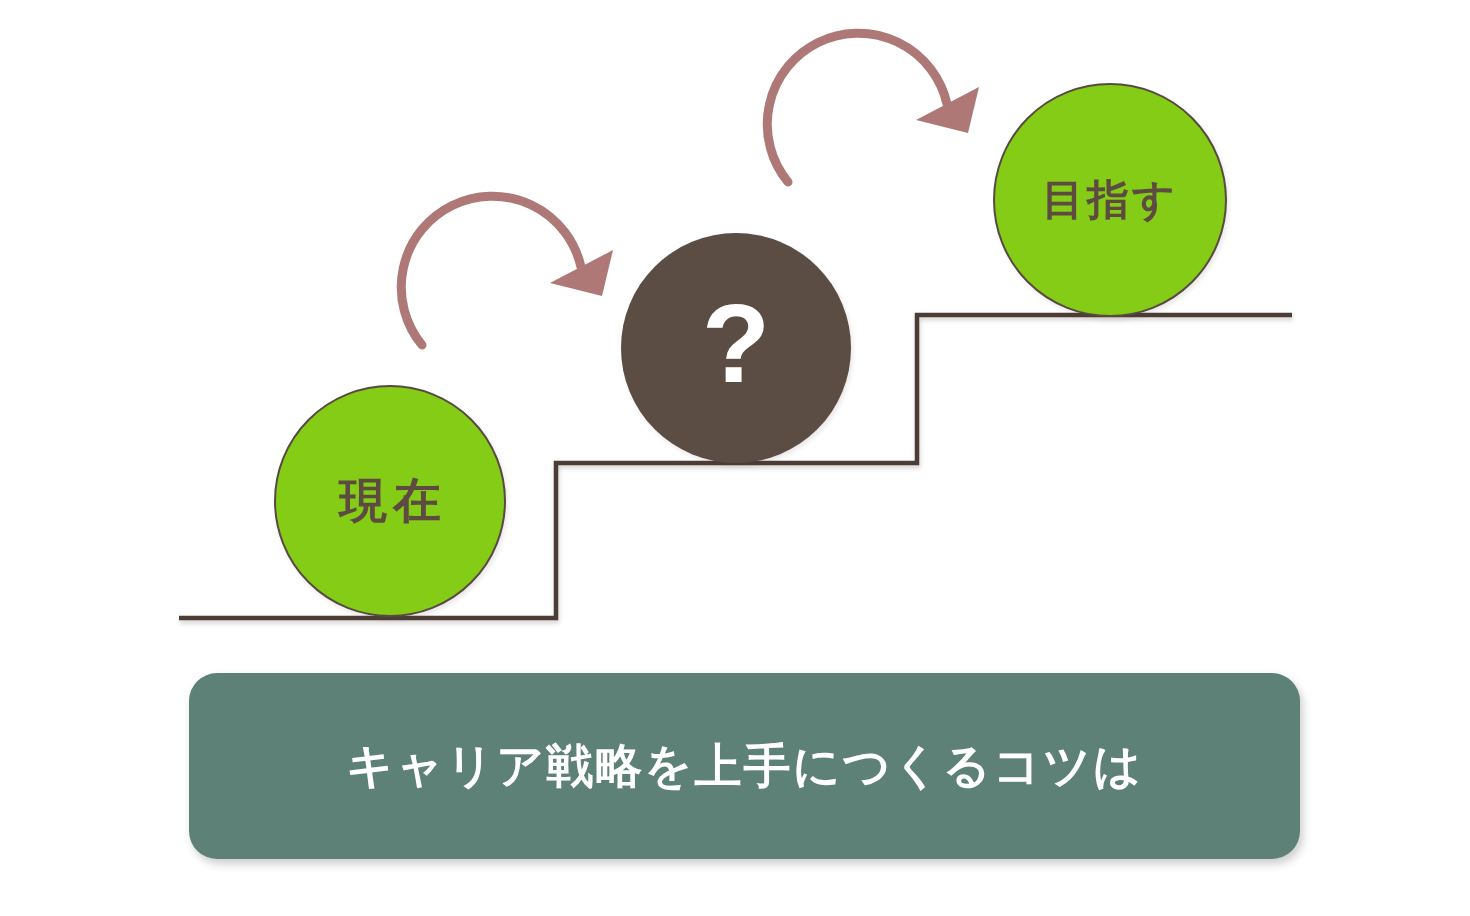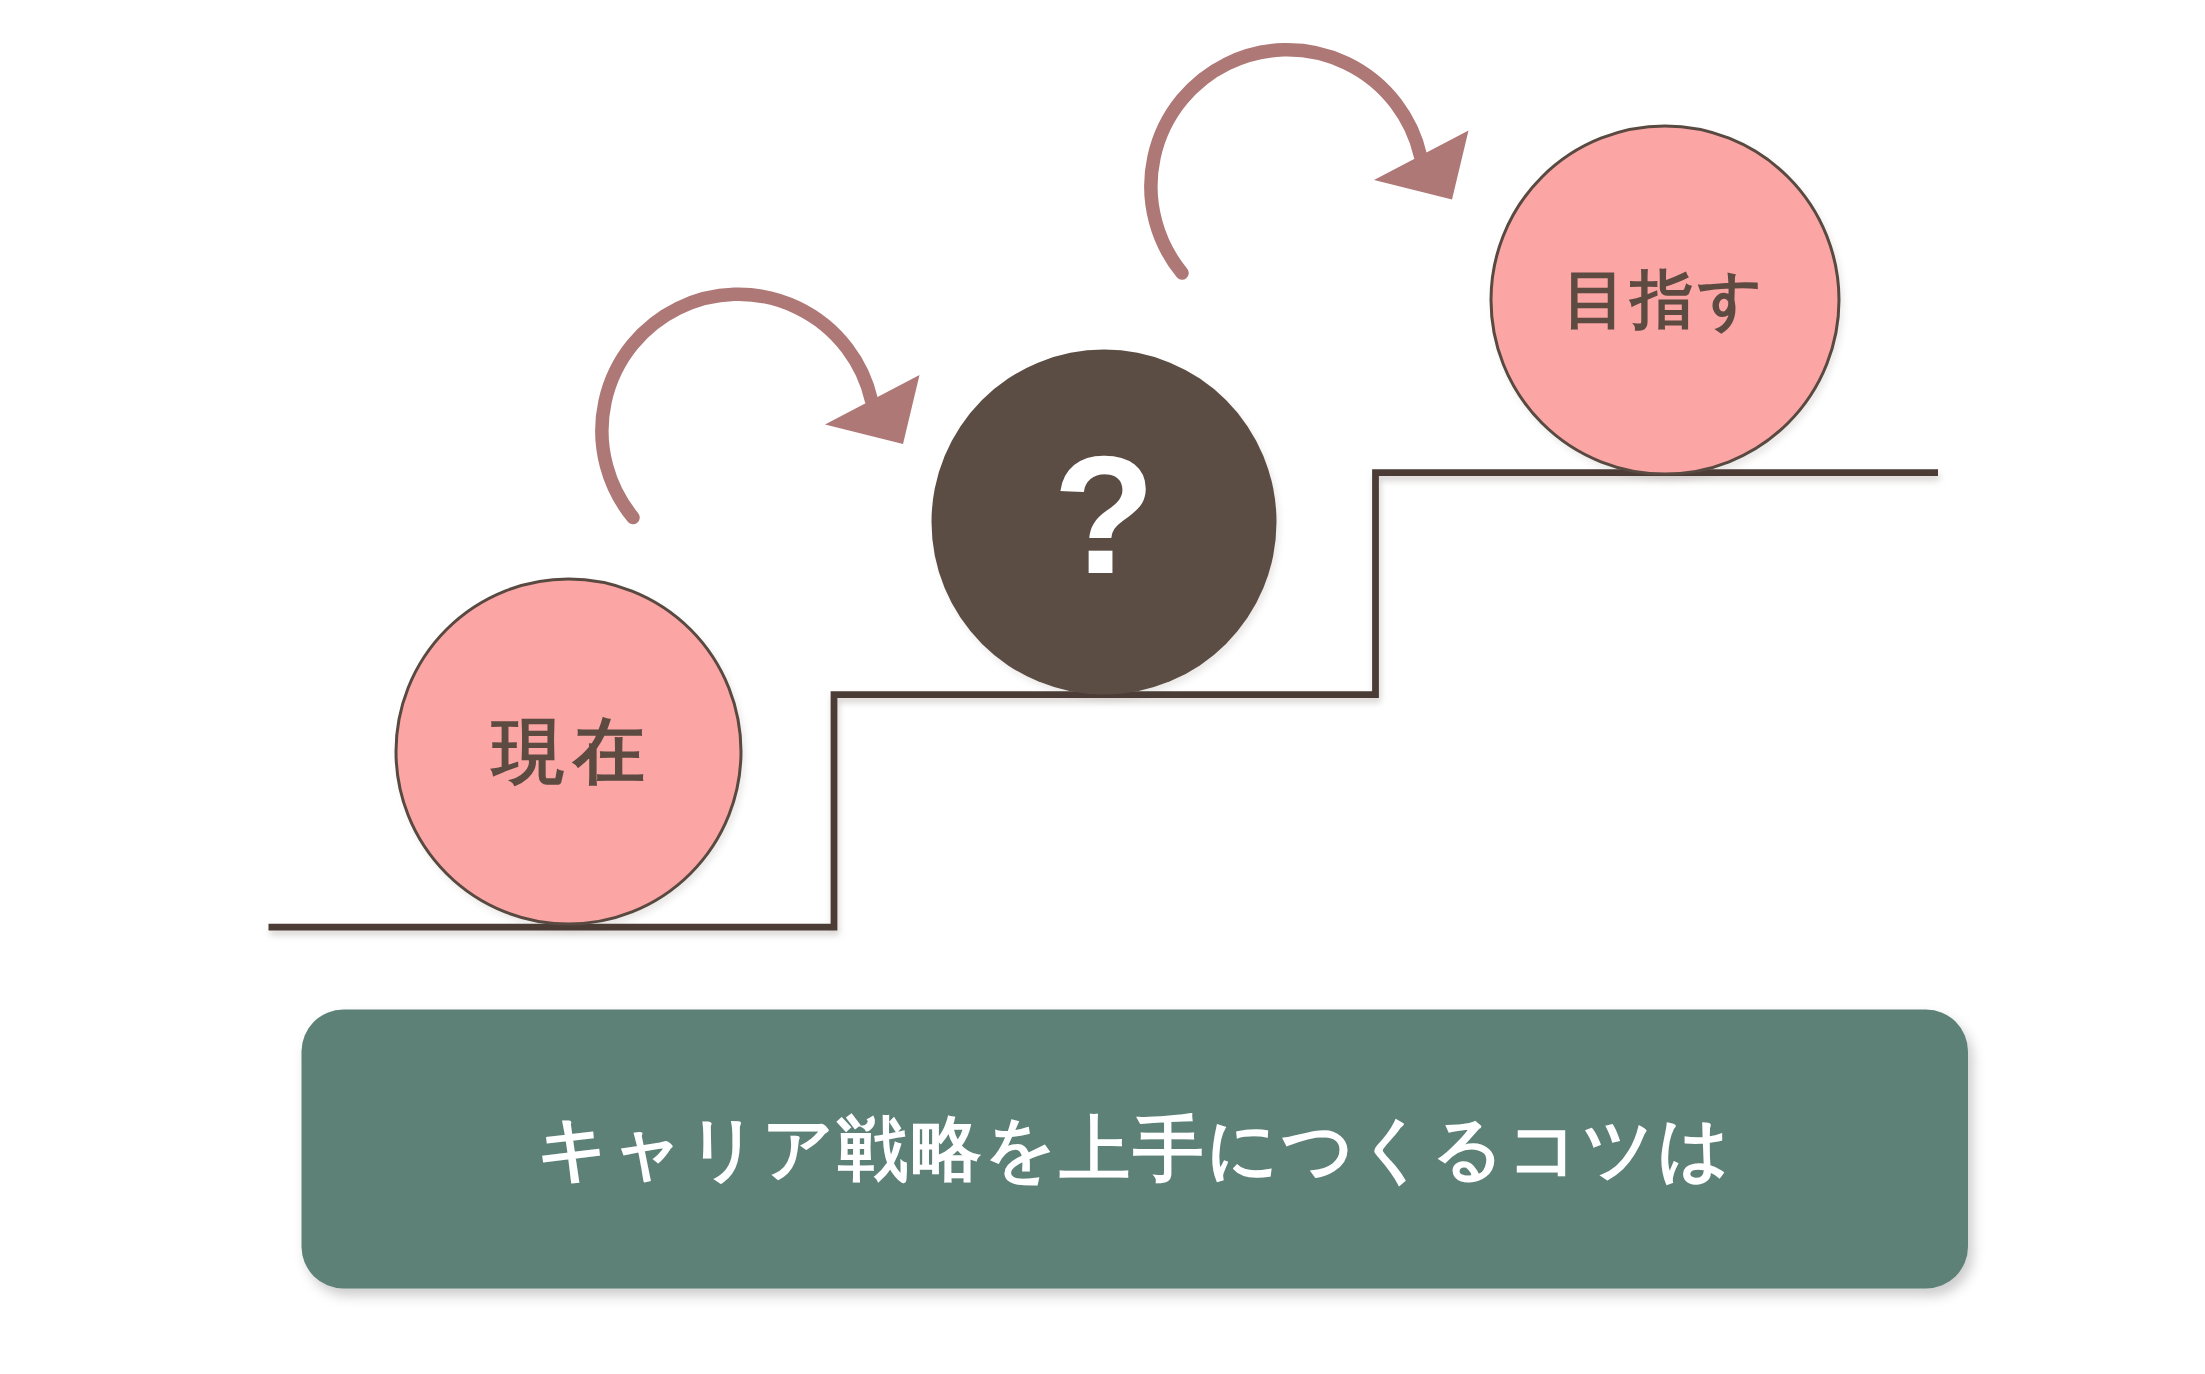--- a/index.html
+++ b/index.html
@@ -40,30 +40,30 @@
     position: absolute;
     border-radius: 50%;
     display: flex;
     align-items: center;
     justify-content: center;
     text-align: center;
     box-sizing: border-box;
     box-shadow: 2px 3px 4px rgba(90, 74, 66, 0.12);
   }
   .node-beige {
-    background: #fca5a5;
+    background: #84cc16;
     border: 2.5px solid #594a41;
     color: #5d4b41;
   }
   .node-dark {
     background: #5b4c44;
     color: #ffffff;
   }
   .node-current {
-    left: 263px; top: 385px;
+    left: 274px; top: 385px;
     width: 232px; height: 232px;
     font-size: 48px;
     font-weight: 600;
     letter-spacing: 6px;
     text-indent: 6px;
   }
   .node-unknown {
     left: 621px; top: 233px;
     width: 230px; height: 230px;
     font-size: 112px;
@@ -75,21 +75,21 @@
     width: 234px; height: 234px;
     font-size: 42px;
     font-weight: 600;
     line-height: 1.45;
     letter-spacing: 3px;
   }
   .node-future .label-lines { display: block; }
 
   .caption-box {
     position: absolute;
-    left: 201px; top: 673px;
+    left: 189px; top: 673px;
     width: 1111px; height: 186px;
     box-sizing: border-box;
     background: #5d8077;
     border-radius: 28px;
     display: flex;
     flex-direction: column;
     align-items: center;
     justify-content: center;
     box-shadow: 3px 5px 8px rgba(60, 60, 60, 0.25);
   }

